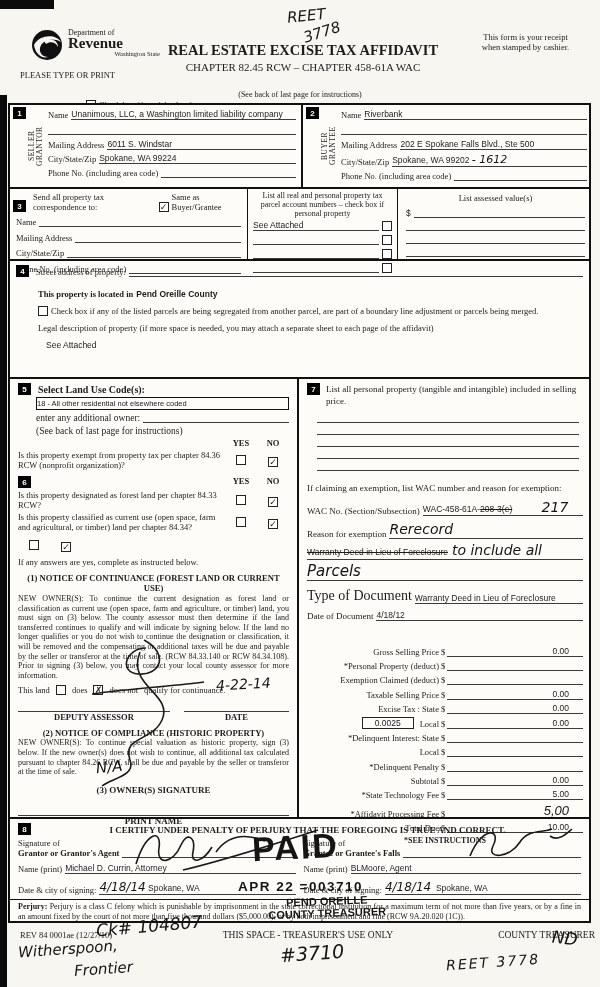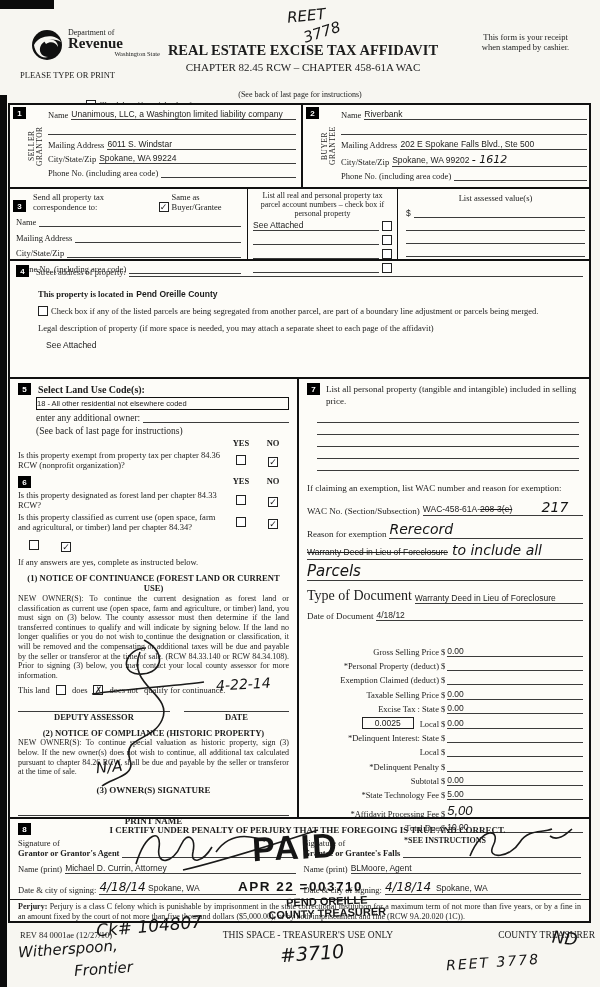--- a/index.html
+++ b/index.html
@@ -19,21 +19,21 @@
   .cb{display:inline-block;box-sizing:border-box;width:10px;height:10px;border:1.3px solid #222;
       background:#fff;text-align:center;line-height:8px;font-size:9px;flex:none;vertical-align:-1px;}
   .hw{font-family:"DejaVu Sans",cursive;font-style:italic;color:#141414;}
   .abs{position:absolute;}
   .sidelabel{writing-mode:vertical-rl;transform:rotate(180deg);font:7.5px "Liberation Serif",serif;
              letter-spacing:.5px;text-align:center;line-height:8px;}
   .center{text-align:center;}
   .just{text-align:justify;}
   .feerow{display:flex;align-items:flex-end;margin-bottom:3.2px;}
   .feelabel{width:132px;text-align:right;font-size:8.5px;flex:none;display:flex;justify-content:flex-end;align-items:flex-end;gap:6px;}
-  .feeline{flex:1;border-bottom:1px solid #3c3c3c;min-height:10px;display:flex;}
+  .feeline{flex:1;border-bottom:1px solid #3c3c3c;min-height:10px;display:flex;justify-content:flex-end;}
   .feeval{font-family:"Liberation Sans",sans-serif;font-size:8.5px;padding-right:14px;}
   .ratebox{border:1px solid #222;padding:0 12px;font-family:"Liberation Sans",sans-serif;font-size:8.5px;}
   .stamp{position:absolute;font-family:"Liberation Sans",sans-serif;font-weight:bold;color:#151515;}
   svg.sig{position:absolute;overflow:visible;}
   .qrow{display:flex;align-items:flex-start;margin-bottom:2px;}
   .qtext{flex:1;font-size:8.5px;line-height:10px;}
   .ynslot{width:32px;text-align:center;flex:none;}
 </style>
 </head>
 <body>

